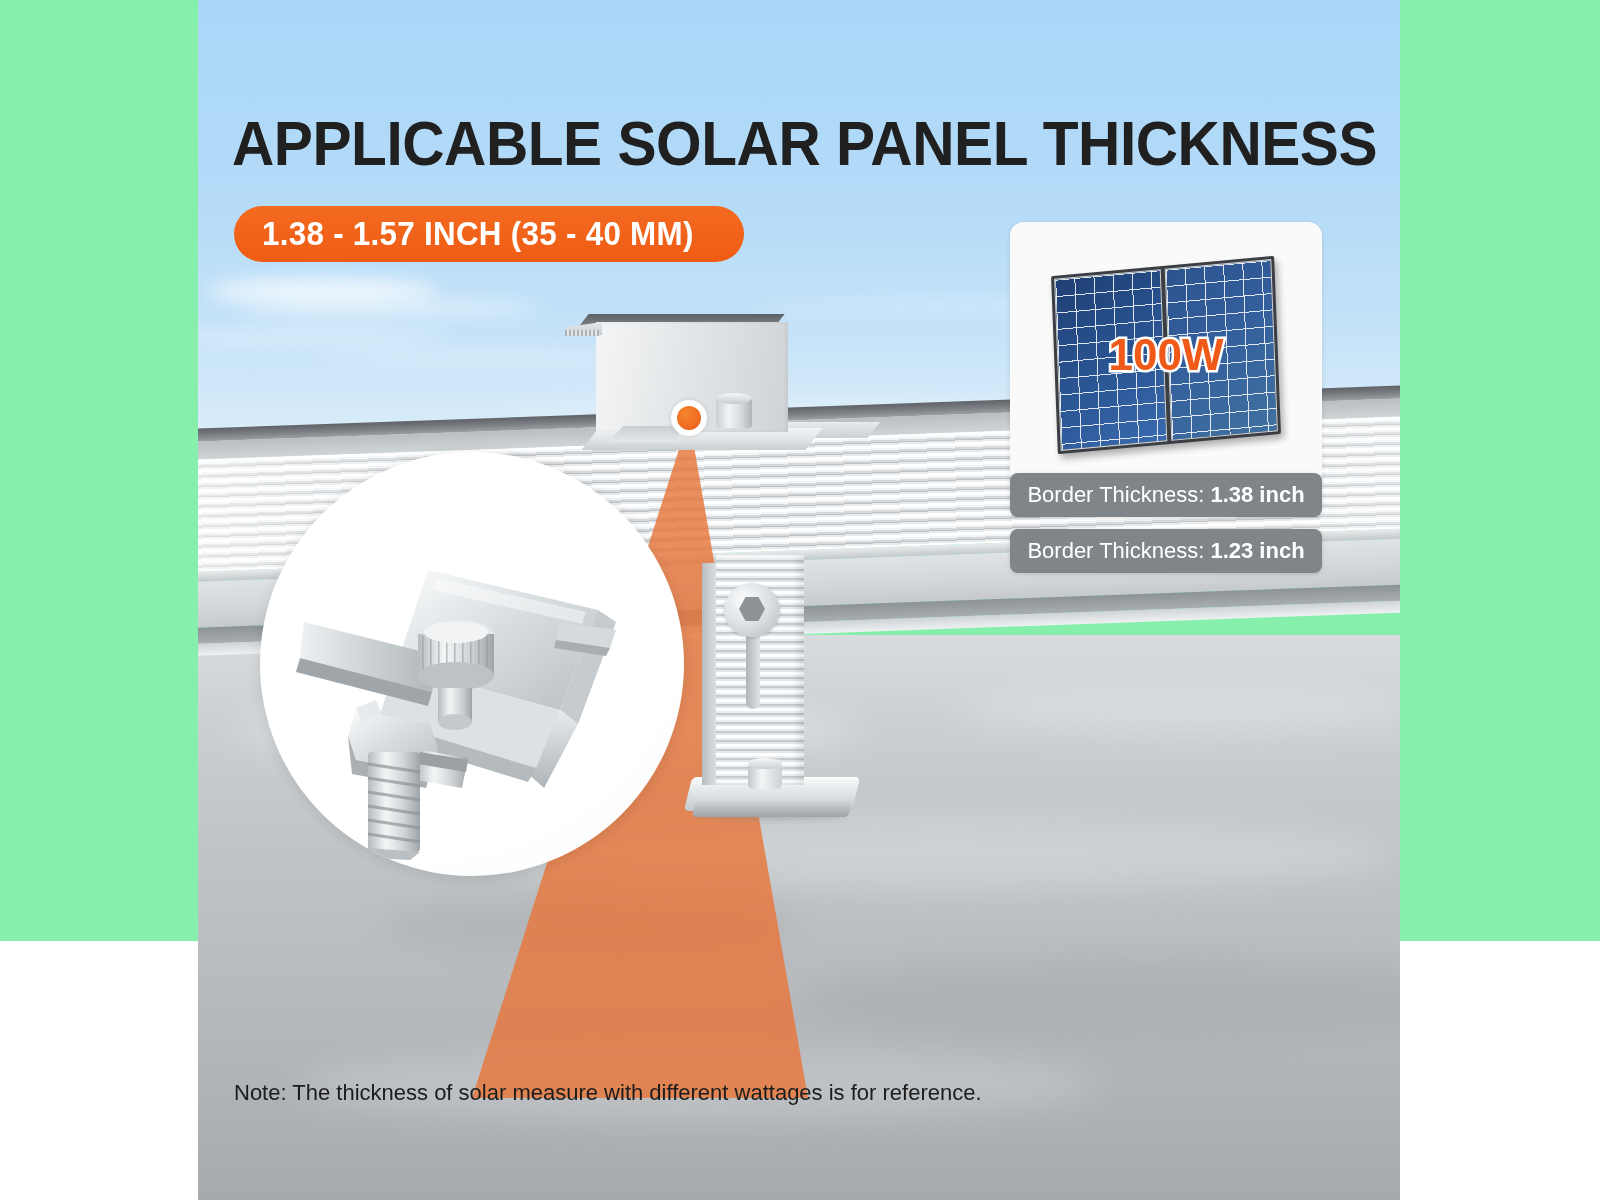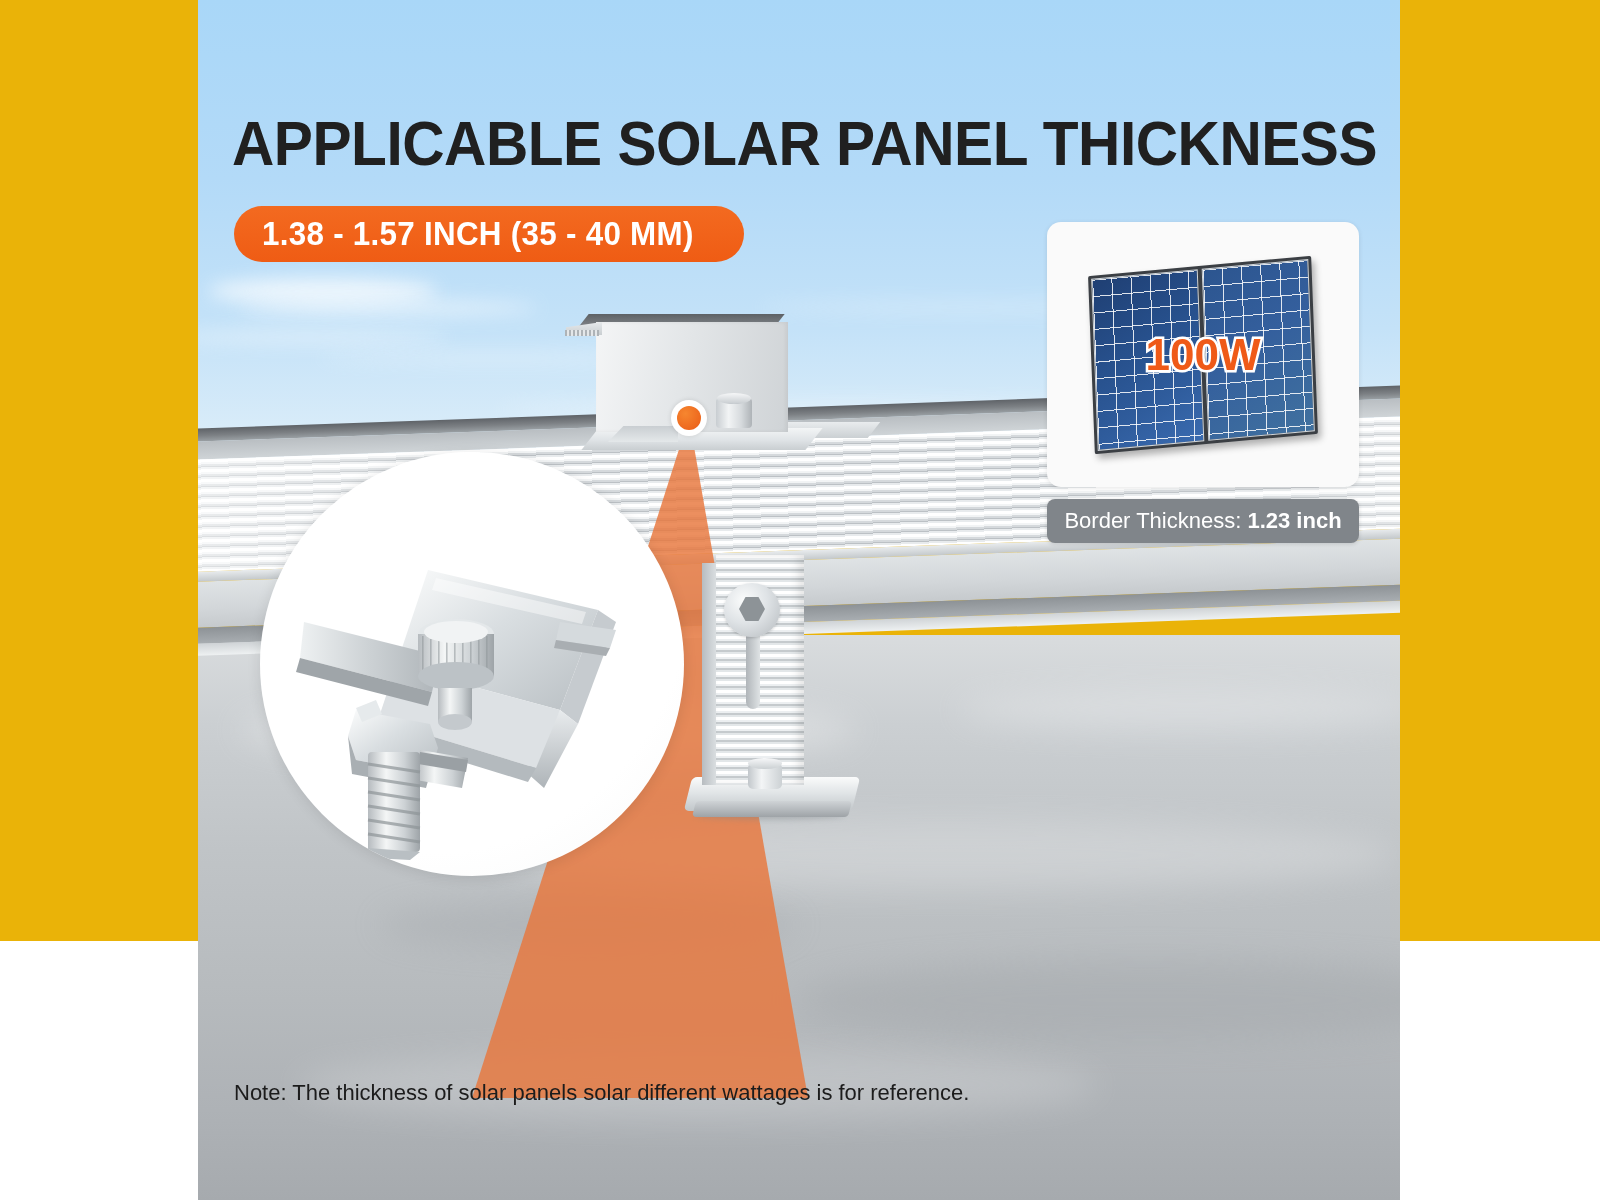--- a/index.html
+++ b/index.html
@@ -1,18 +1,18 @@
 <!DOCTYPE html>
 <html><head>
 <meta charset="utf-8">
 <style>
   html,body{margin:0;padding:0;background:#ffffff;}
   body{width:1600px;height:1200px;overflow:hidden;font-family:"Liberation Sans",sans-serif;}
 
-  #stage{position:relative;width:1600px;height:941px;background:#eab308;}
+  #stage{position:relative;width:1600px;height:941px;background:#86efac;}
 
   
   #photo{position:absolute;left:198px;top:0;width:1202px;height:1200px;overflow:hidden;}
 
   
   .sky{position:absolute;left:0;top:0;width:100%;height:470px;
        background:linear-gradient(180deg,#a9d7f8 0%,#b3daf8 38%,#c4e2f8 70%,#d9ecf9 92%,#e6f1f8 100%);}
   .cloud{position:absolute;border-radius:50%;background:#ffffff;filter:blur(9px);}
   .c1{left:10px;top:278px;width:230px;height:26px;opacity:.70;}
   .c2{left:40px;top:300px;width:300px;height:16px;opacity:.48;}
@@ -145,21 +145,21 @@
       font-weight:bold;font-size:33px;color:#ffffff;letter-spacing:.3px;white-space:nowrap;
       transform:scaleX(.95);transform-origin:left center;}
 
   
   .note{position:absolute;left:36px;top:1078px;width:760px;color:#1c1c1c;
       font-size:22px;line-height:1.35;font-family:"Liberation Sans",sans-serif;}
   .note div{white-space:nowrap;}
 
   
   .cards{position:absolute;left:812px;top:222px;width:330px;}
-  .card{position:relative;width:312px;margin-bottom:26px;margin-left:37px;}
+  .card{position:relative;width:312px;margin-bottom:26px;}
   .card-body{position:relative;width:312px;height:265px;background:#fafafa;
       border-radius:14px;overflow:hidden;
       box-shadow:0 1px 5px rgba(0,0,0,.10);}
   .card-foot{position:relative;margin-top:-14px;width:312px;height:44px;
       background:#80858a;border-radius:8px;display:flex;align-items:center;
       justify-content:center;box-shadow:0 1px 4px rgba(0,0,0,.14);}
   .card-foot .ft{font-size:22px;color:#ffffff;white-space:nowrap;}
   .card-foot .ft b{font-weight:bold;}
 
   
@@ -328,33 +328,37 @@
       </svg>
     </div>
 
     <div class="headline">APPLICABLE SOLAR PANEL THICKNESS</div>
 
     <div class="badge">
       <span>1.38 - 1.57 INCH (35 - 40 MM)</span>
     </div>
 
     <div class="note">
-      <div>Note: The thickness of solar panels solar different wattages is for reference.</div>
+      <div>Note: The thickness of solar measure with different wattages is for reference.</div>
     </div>
 
     <div class="cards">
 
       <div class="card">
         <div class="card-body">
           <div class="pv">
             <div class="pv-half"></div>
               <div class="pv-half right"></div>
           </div>
           <div class="watt">100W</div>
         </div>
+        <div class="card-foot">
+          <span class="ft"><span>Border Thickness:</span>
+          <b>1.38 inch</b></span>
+        </div>
       </div>
 
       <div class="card">
         <div class="card-foot">
           <span class="ft"><span>Border Thickness:</span>
           <b>1.23 inch</b></span>
         </div>
       </div>
 
 

